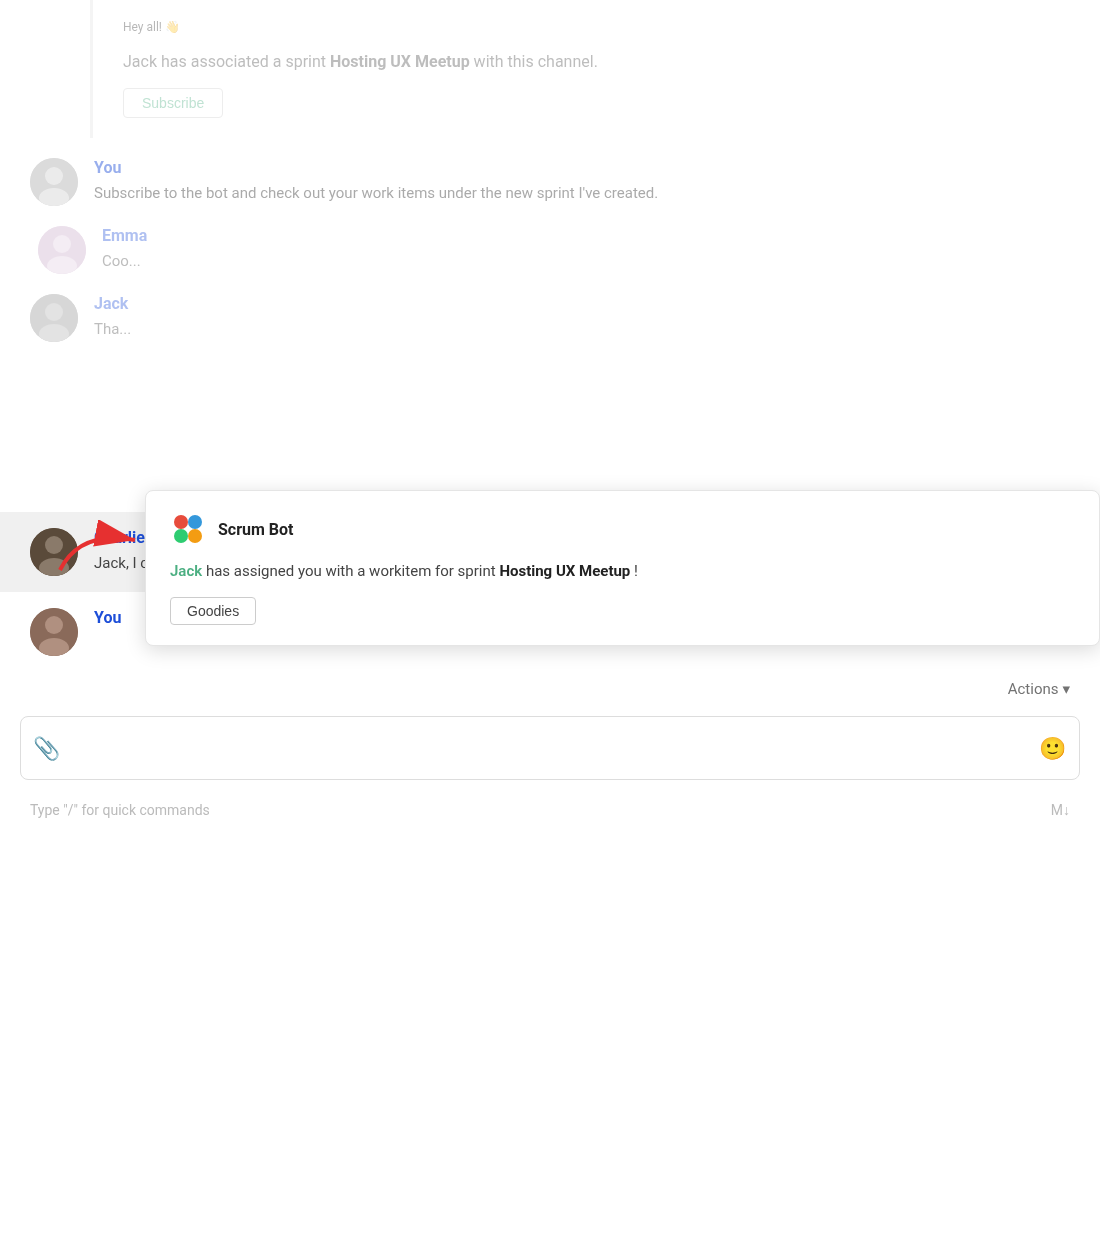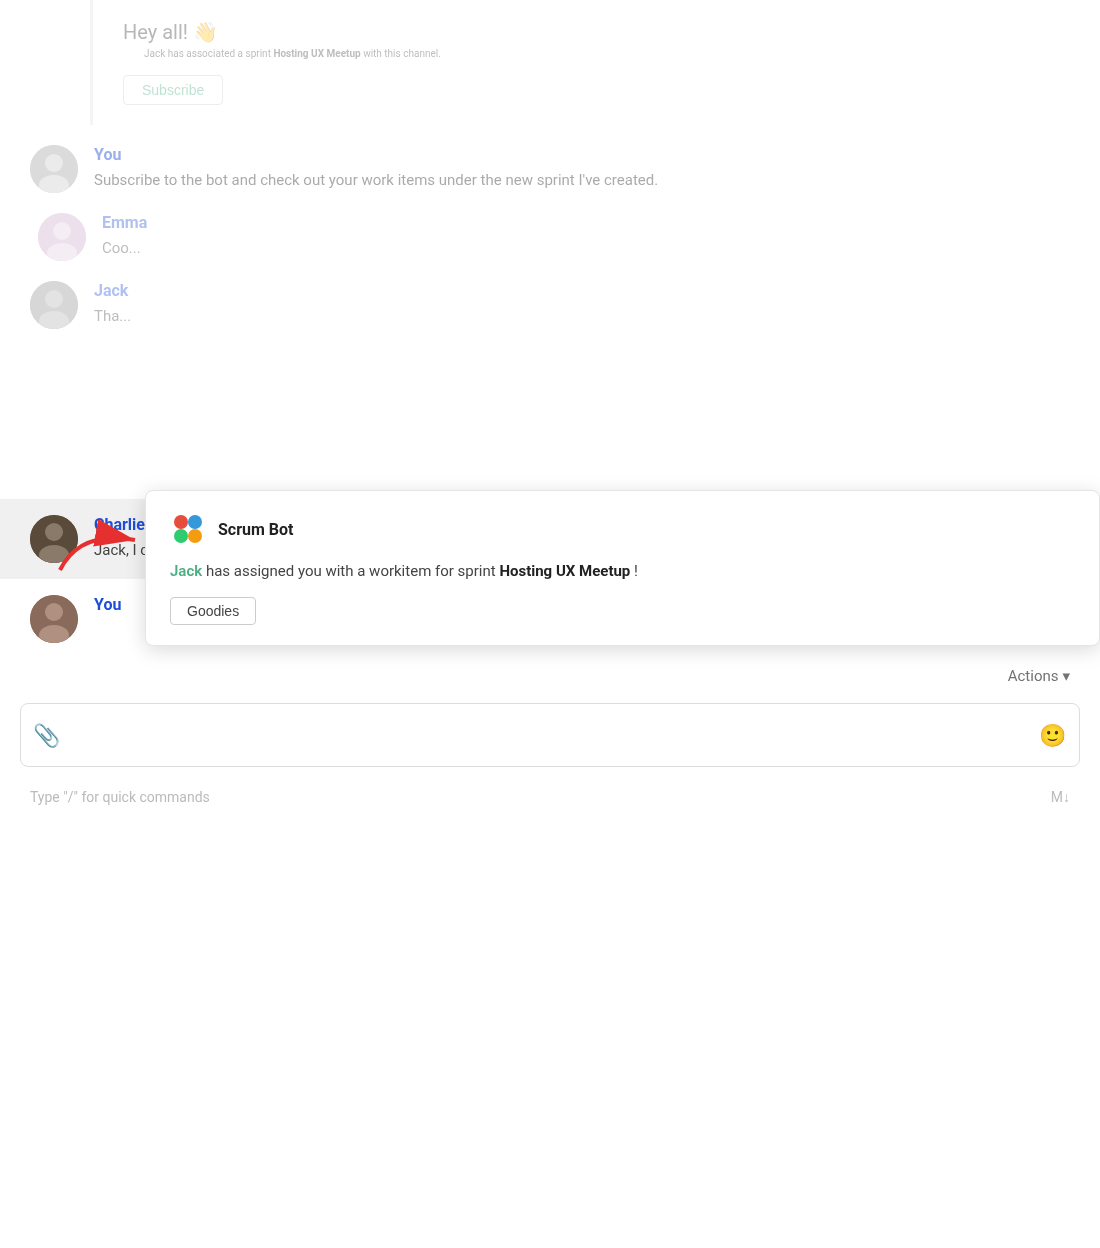--- a/index.html
+++ b/index.html
@@ -24,31 +24,30 @@
     
     .top-section {
       padding: 20px 30px 20px 30px;
       opacity: 0.35;
       border-left: 3px solid #e0e0e0;
       margin-left: 90px;
       margin-bottom: 10px;
     }
 
     .top-section .hey-all {
-      font-size: 20px;
+      font-size: 12px;
       color: #333;
-      margin-bottom: 2px;
+      margin-bottom: 16px;
     }
 
     .top-section .sprint-msg {
-      font-size: 10px;
+      font-size: 16px;
       color: #444;
       margin-bottom: 6px;
       line-height: 1.5;
-      margin-left: 21px;
     }
 
     .top-section .sprint-msg strong {
       font-weight: 700;
     }
 
     .top-section .subscribe-btn {
       display: inline-block;
       border: 1px solid #ccc;
       border-radius: 4px;

